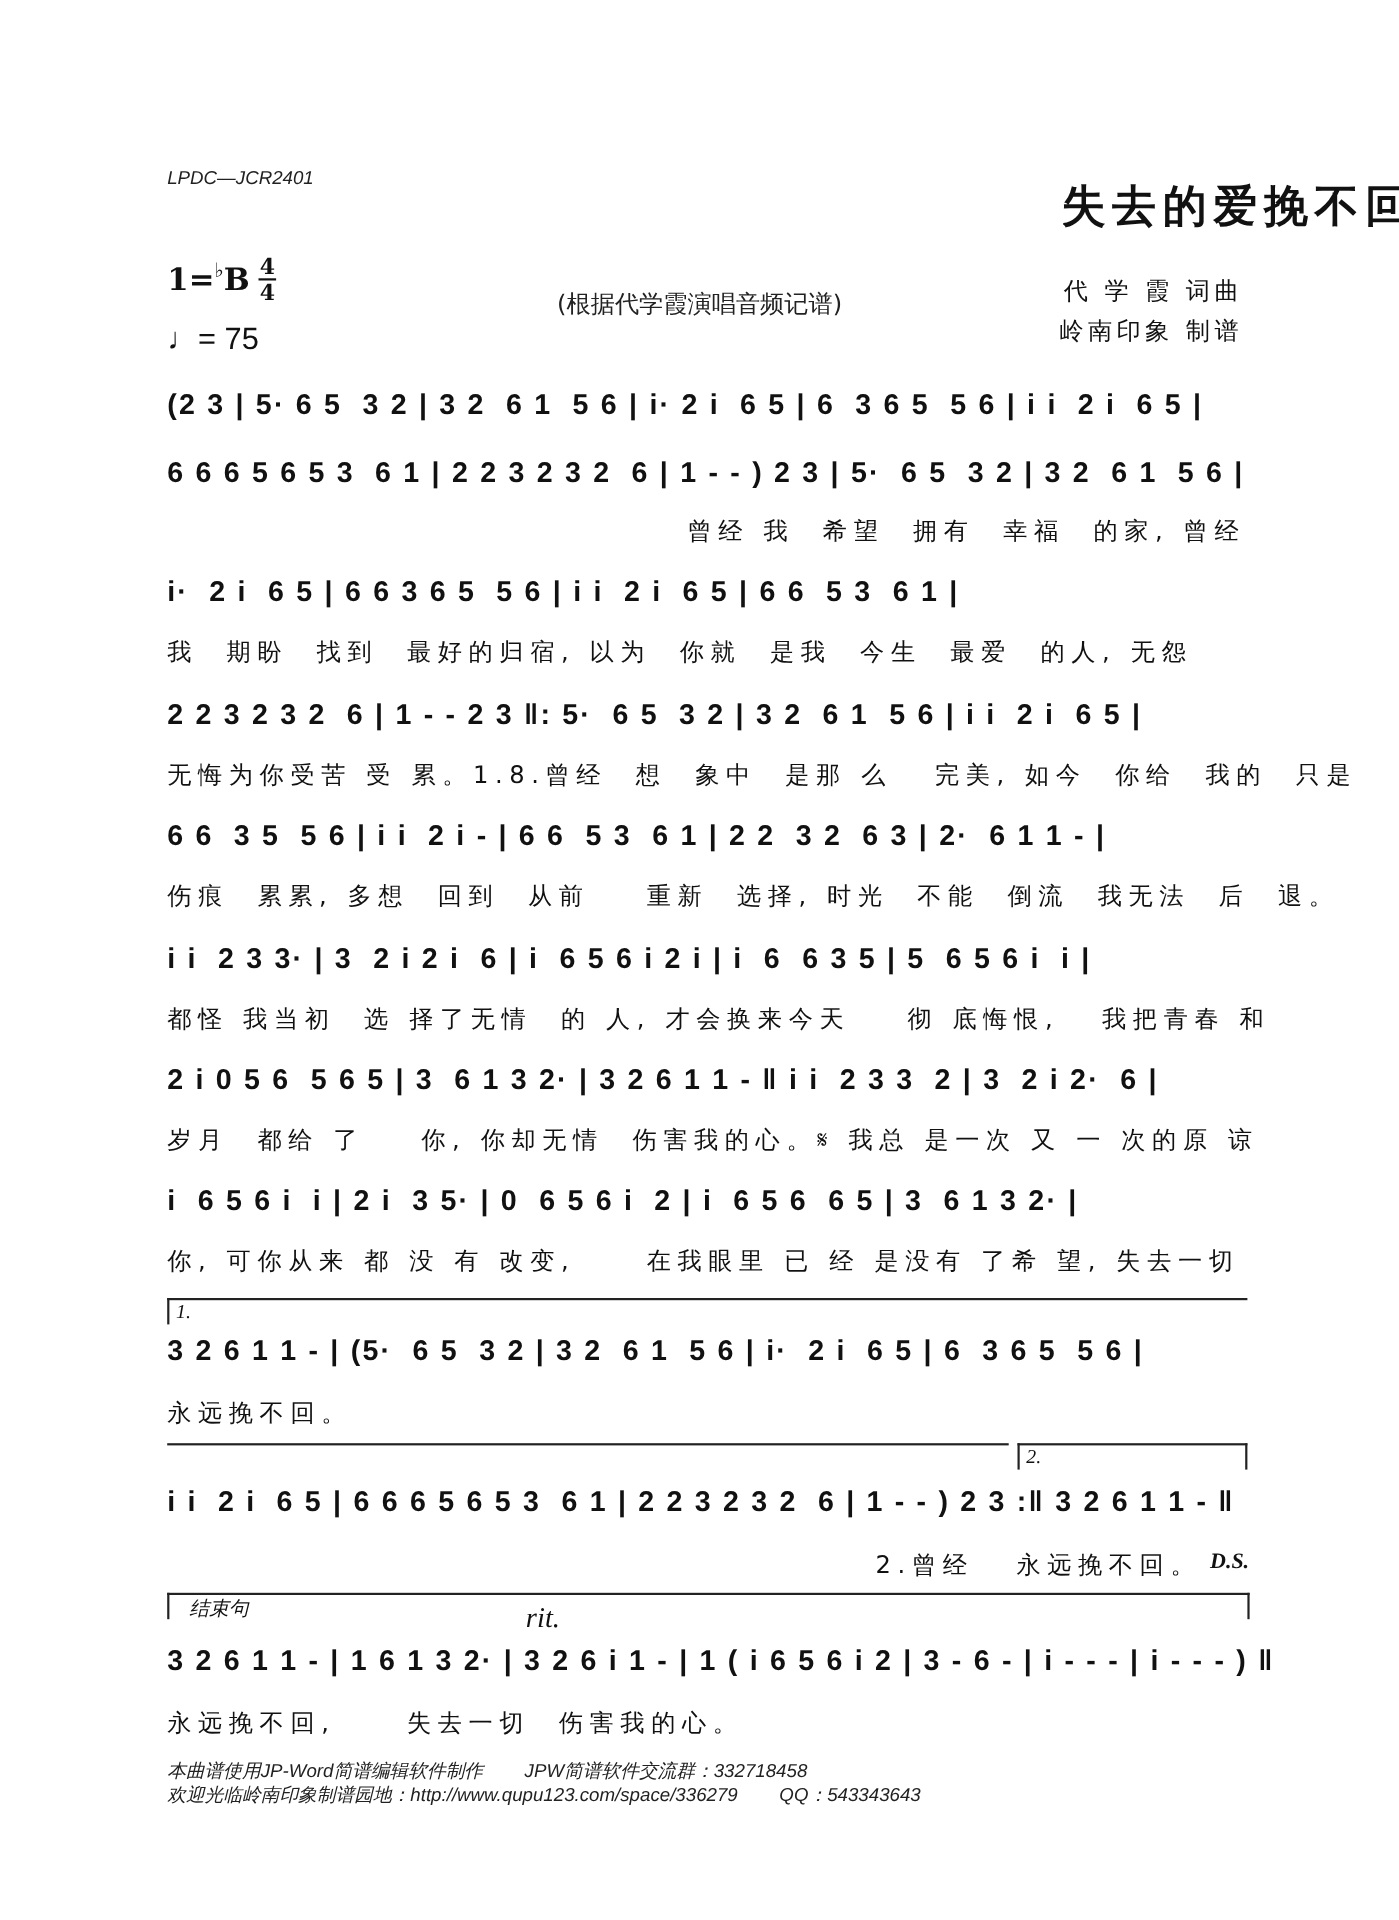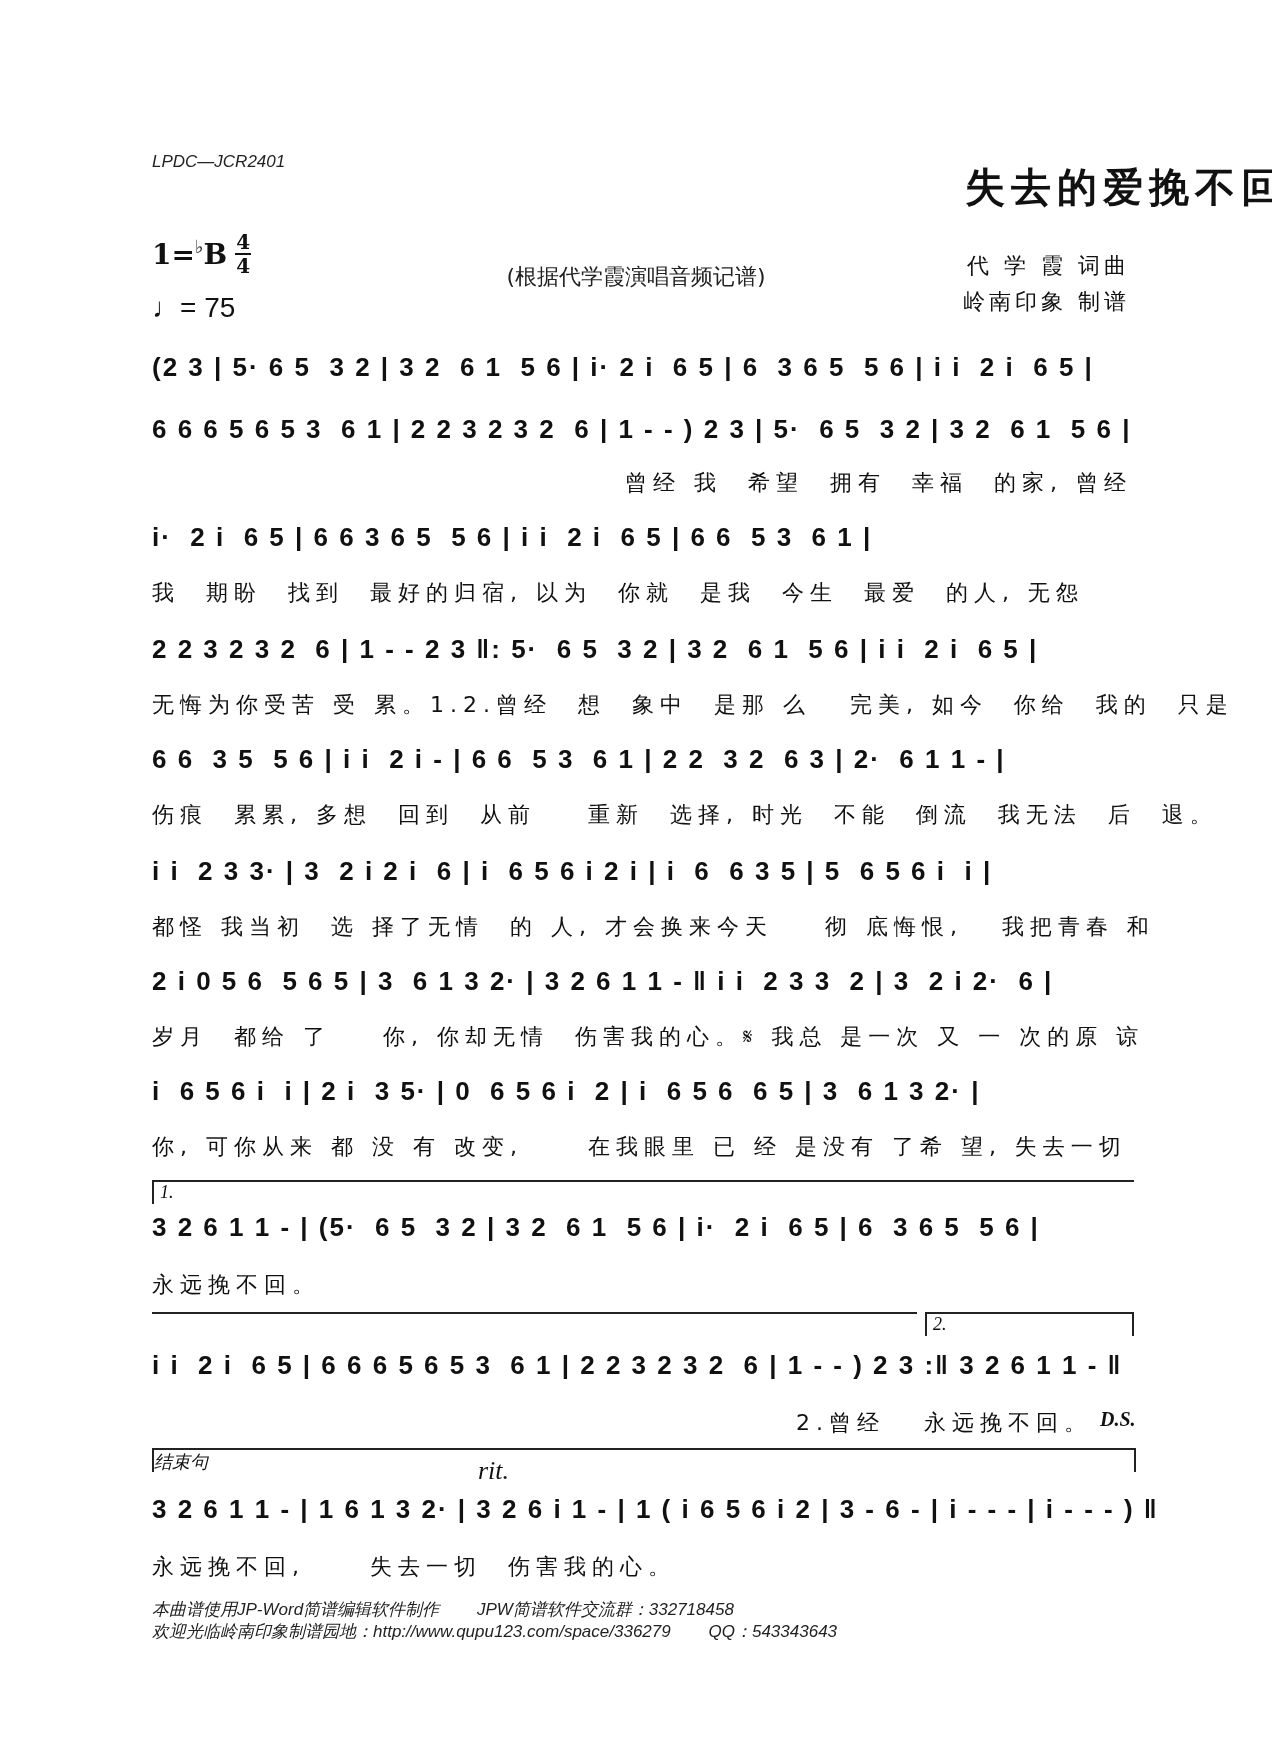--- a/index.html
+++ b/index.html
@@ -51,21 +51,21 @@
 
 <div class="abs row" style="top:352px">(2 3 | 5· 6 5  3 2 | 3 2  6 1  5 6 | i· 2 i  6 5 | 6  3 6 5  5 6 | i i  2 i  6 5 |</div>
 
 <div class="abs row" style="top:414px">6 6 6 5 6 5 3  6 1 | 2 2 3 2 3 2  6 | 1 - - ) 2 3 | 5·  6 5  3 2 | 3 2  6 1  5 6 |</div>
 <div class="abs lyr right" style="top:468px">曾经 我  希望  拥有  幸福  的家, 曾经</div>
 
 <div class="abs row" style="top:522px">i·  2 i  6 5 | 6 6 3 6 5  5 6 | i i  2 i  6 5 | 6 6  5 3  6 1 |</div>
 <div class="abs lyr" style="top:578px">我  期盼  找到  最好的归宿, 以为  你就  是我  今生  最爱  的人, 无怨</div>
 
 <div class="abs row" style="top:634px">2 2 3 2 3 2  6 | 1 - - 2 3 ‖: 5·  6 5  3 2 | 3 2  6 1  5 6 | i i  2 i  6 5 |</div>
-<div class="abs lyr" style="top:690px">无悔为你受苦 受 累。1.2.曾经  想  象中  是那 么   完美, 如今  你给  我的  只是</div>
+<div class="abs lyr" style="top:690px">无悔为你受苦 受 累。1.8.曾经  想  象中  是那 么   完美, 如今  你给  我的  只是</div>
 
 <div class="abs row" style="top:744px">6 6  3 5  5 6 | i i  2 i - | 6 6  5 3  6 1 | 2 2  3 2  6 3 | 2·  6 1 1 - |</div>
 <div class="abs lyr" style="top:800px">伤痕  累累, 多想  回到  从前    重新  选择, 时光  不能  倒流  我无法  后  退。</div>
 
 <div class="abs row" style="top:856px">i i  2 3 3· | 3  2 i 2 i  6 | i  6 5 6 i 2 i | i  6  6 3 5 | 5  6 5 6 i  i |</div>
 <div class="abs lyr" style="top:912px">都怪 我当初  选 择了无情  的 人, 才会换来今天    彻 底悔恨,   我把青春 和</div>
 
 <div class="abs row" style="top:966px">2 i 0 5 6  5 6 5 | 3  6 1 3 2· | 3 2 6 1 1 - ‖ i i  2 3 3  2 | 3  2 i 2·  6 |</div>
 <div class="abs lyr" style="top:1022px">岁月  都给 了    你, 你却无情  伤害我的心。𝄋 我总 是一次 又 一 次的原 谅</div>
 
@@ -80,20 +80,20 @@
 
 <div class="abs" style="top:1312px; left:152px; width:765px; border-top:2px solid #222;"></div>
 <div class="abs volta" style="top:1312px; left:925px; width:205px; border-right:2px solid #222;">
   <span class="volta-label" style="margin-left:6px">2.</span>
 </div>
 <div class="abs row" style="top:1350px">i i  2 i  6 5 | 6 6 6 5 6 5 3  6 1 | 2 2 3 2 3 2  6 | 1 - - ) 2 3 :‖ 3 2 6 1 1 - ‖</div>
 <div class="abs lyr right" style="top:1408px; width:940px;text-align:right;">2.曾经   永远挽不回。</div>
 <div class="abs ds" style="top:1408px; left:1100px;">D.S.</div>
 
 <div class="abs volta" style="top:1448px; left:152px; width:980px; border-right:2px solid #222;">
-  <span class="volta-label" style="margin-left:0">结束句</span>
+  <span class="volta-label" style="margin-left:18px">结束句</span>
 </div>
 <div class="abs rit" style="top:1456px; left:478px;">rit.</div>
 <div class="abs row" style="top:1494px">3 2 6 1 1 - | 1 6 1 3 2· | 3 2 6 i 1 - | 1 ( i 6 5 6 i 2 | 3 - 6 - | i - - - | i - - - ) ‖</div>
 <div class="abs lyr" style="top:1552px">永远挽不回,     失去一切  伤害我的心。</div>
 
 <div class="abs footer" style="top:1598px"><span>本曲谱使用JP-Word简谱编辑软件制作</span>        <span>JPW简谱软件交流群：332718458</span></div>
 <div class="abs footer" style="top:1620px"><span>欢迎光临岭南印象制谱园地：http://www.qupu123.com/space/336279</span>        <span>QQ：543343643</span></div>
 
 </body></html>

